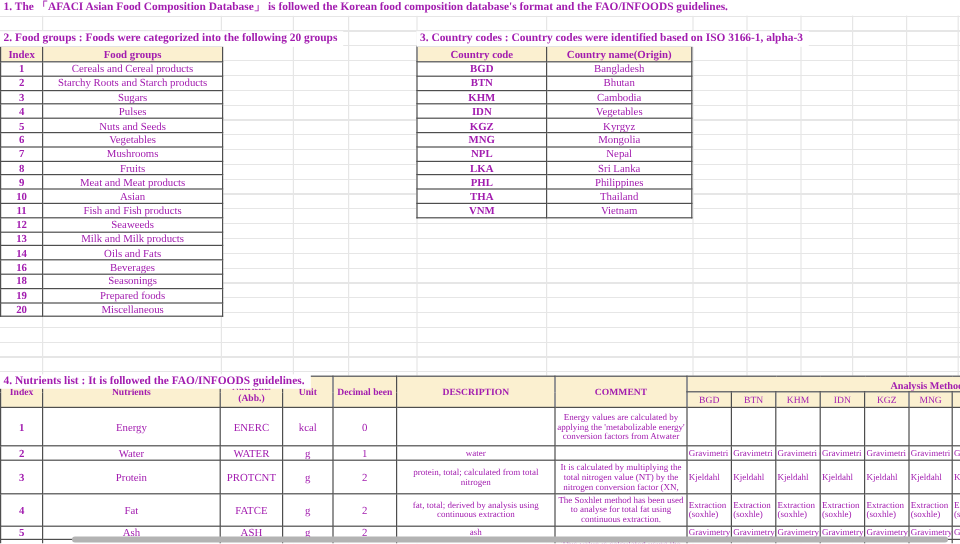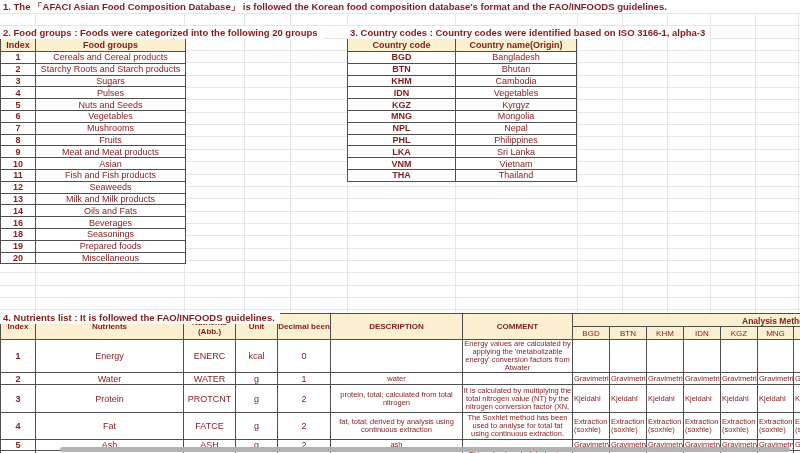--- a/index.html
+++ b/index.html
@@ -1,20 +1,20 @@
 <!DOCTYPE html>
 <html><head>
 <meta charset="utf-8">
 <style>
   html,body{margin:0;padding:0;background:#fff;}
   .screen{
     position:relative;width:800px;height:453px;overflow:hidden;
     background:#ffffff;
-    font-family:Liberation Sans, sans-serif;
-    color:#7f1d1d;
+    font-family:Liberation Serif, serif;
+    color:#a21caf;
   }
   
   .gridlines{
     position:absolute;left:0;top:13px;right:0;bottom:0;
     background-image:repeating-linear-gradient(to bottom,var(--grid,#e6e6e6) 0 1px,transparent 1px 12.35px);
     z-index:0;
   }
   .vline{position:absolute;top:13px;bottom:0;width:1px;background:var(--grid,#e6e6e6);z-index:0;}
   
   .title,.heading{
@@ -210,34 +210,34 @@
         </tr>
         <tr>
           <td class="idx">MNG</td>
           <td>Mongolia</td>
         </tr>
         <tr>
           <td class="idx">NPL</td>
           <td>Nepal</td>
         </tr>
         <tr>
+          <td class="idx">LKA</td>
+          <td>Sri Lanka</td>
+        </tr>
+        <tr>
           <td class="idx">PHL</td>
           <td>Philippines</td>
         </tr>
         <tr>
-          <td class="idx">LKA</td>
-          <td>Sri Lanka</td>
+          <td class="idx">THA</td>
+          <td>Thailand</td>
         </tr>
         <tr>
           <td class="idx">VNM</td>
           <td>Vietnam</td>
-        </tr>
-        <tr>
-          <td class="idx">THA</td>
-          <td>Thailand</td>
         </tr>
       </tbody>
   </table>
 
   <div class="heading h4">4. Nutrients list : It is followed the FAO/INFOODS guidelines.</div>
   <table class="t nu">
     <colgroup>
       <col style="width:35px">
         <col style="width:148px">
         <col style="width:52px">

